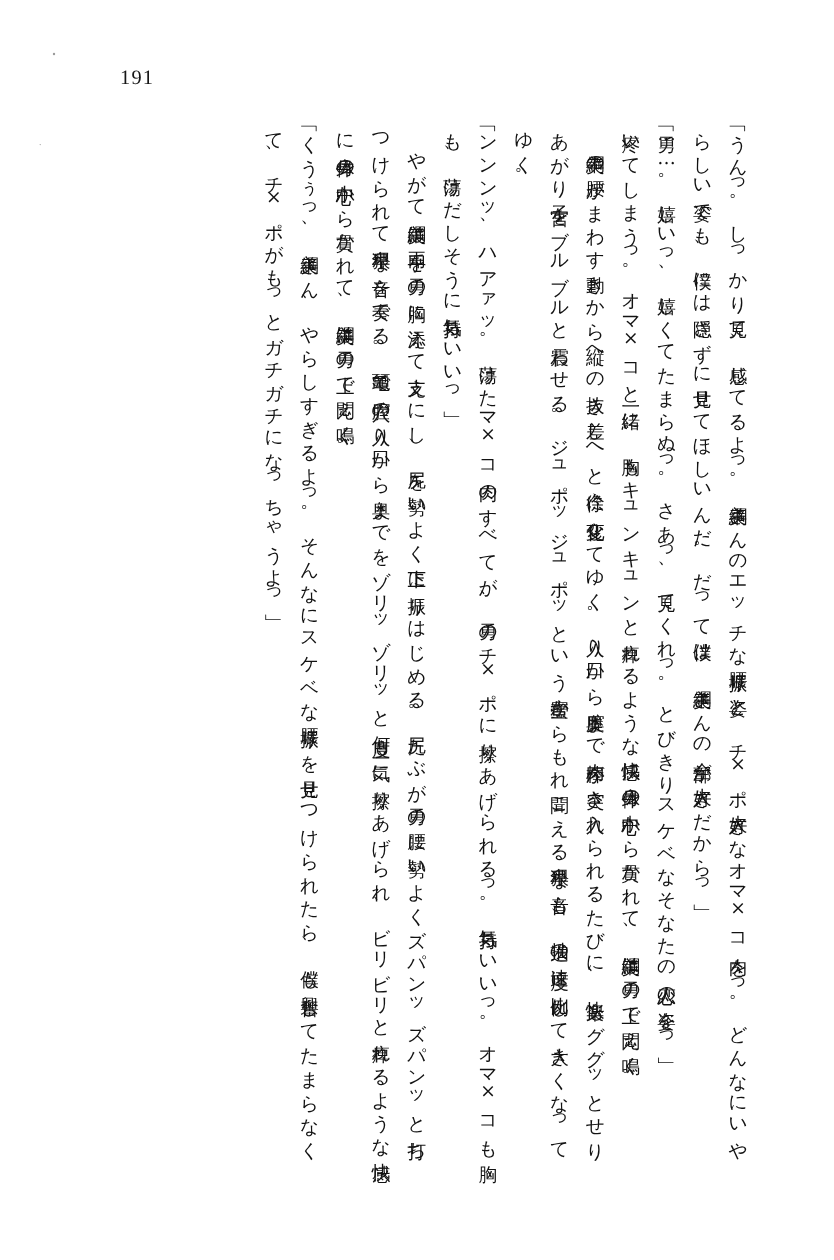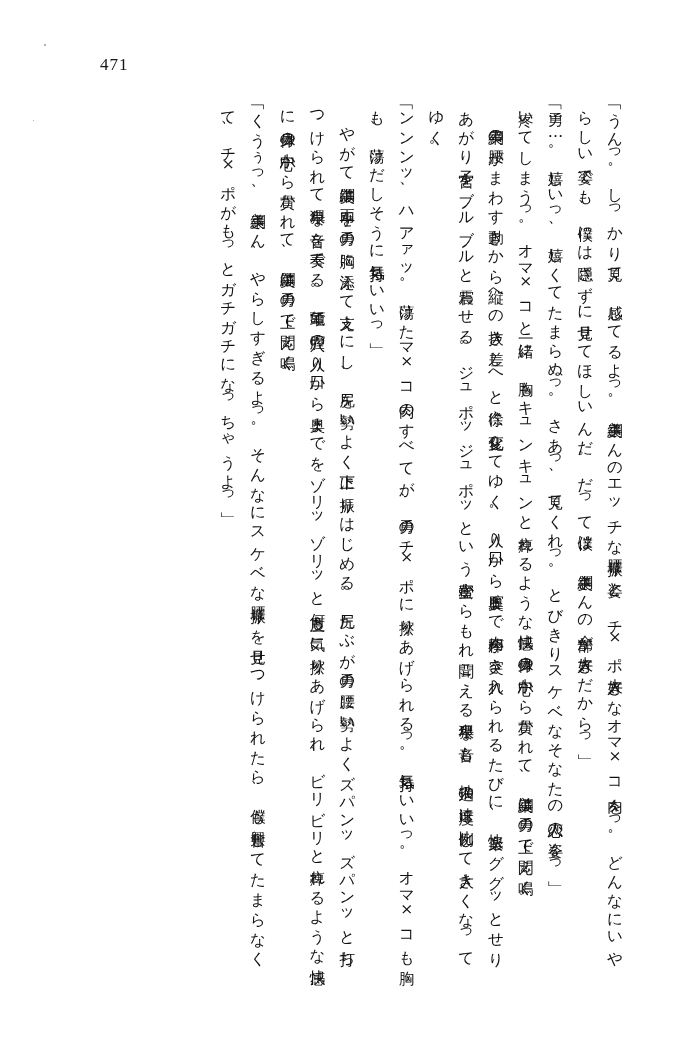--- a/index.html
+++ b/index.html
@@ -66,21 +66,21 @@
   }
 </style>
 </head>
 <body>
 
 <div class="page">
 
   <div class="speck s1"></div>
   <div class="speck s2"></div>
 
-  <div class="page-number">471</div>
+  <div class="page-number">191</div>
 
   <div class="vtext">
     <p>「うんっ。しっかり見て、感じてるよっ。美綱さんのエッチな腰振り姿と、チ×ポ大好きなオマ×コ肉をっ。どんなにいやらしい姿でも、僕には隠さずに見せてほしいんだ。だって僕は、美綱さんの全部が大好きだからっ」</p>
     <p>「勇……。嬉しいっ、嬉しくてたまらぬっ。さあっ、見てくれっ。とびきりスケベなそなたの恋人の姿をっ」</p>
     <p>疼いてしまうっ。オマ×コと一緒に、胸もキュンキュンと痺れるような快感に身体の中心から貫かれて、美綱は勇の上で悶え鳴く。</p>
     <p class="ind">美綱の腰がまわす動きから縦への抜き差しへと徐々に変化してゆく。入り口から膣奥まで肉棒が突き入れられるたびに、快楽もググッとせりあがり子宮をブルブルと震わせる。ジュポッジュポッという蜜壺からもれ聞こえる卑猥な音も、抽送の速度に比例して大きくなってゆく。</p>
     <p>「ンンンッ、ハアァッ。蕩けたマ×コ肉のすべてが、勇のチ×ポに擦りあげられるっ。気持ちいいっ。オマ×コも胸も、蕩けだしそうに気持ちいいっ」</p>
     <p class="ind">やがて美綱は両手を勇の胸に添えて支えにし、尻を勢いよく上下に振りはじめる。尻たぶが勇の腰に勢いよくズパンッズパンッと打ちつけられて卑猥な音を奏でる。亀頭で膣穴の入り口から奥までをゾリッゾリッと何度も一気に擦りあげられ、ビリビリと痺れるような快感に身体の中心から貫かれて、美綱は勇の上で悶え鳴く。</p>
     <p>「くうぅっ、美綱さん、やらしすぎるよっ。そんなにスケベな腰振りを見せつけられたら、僕も興奮してたまらなくて、チ×ポがもっとガチガチになっちゃうよっ」</p>
   </div>

